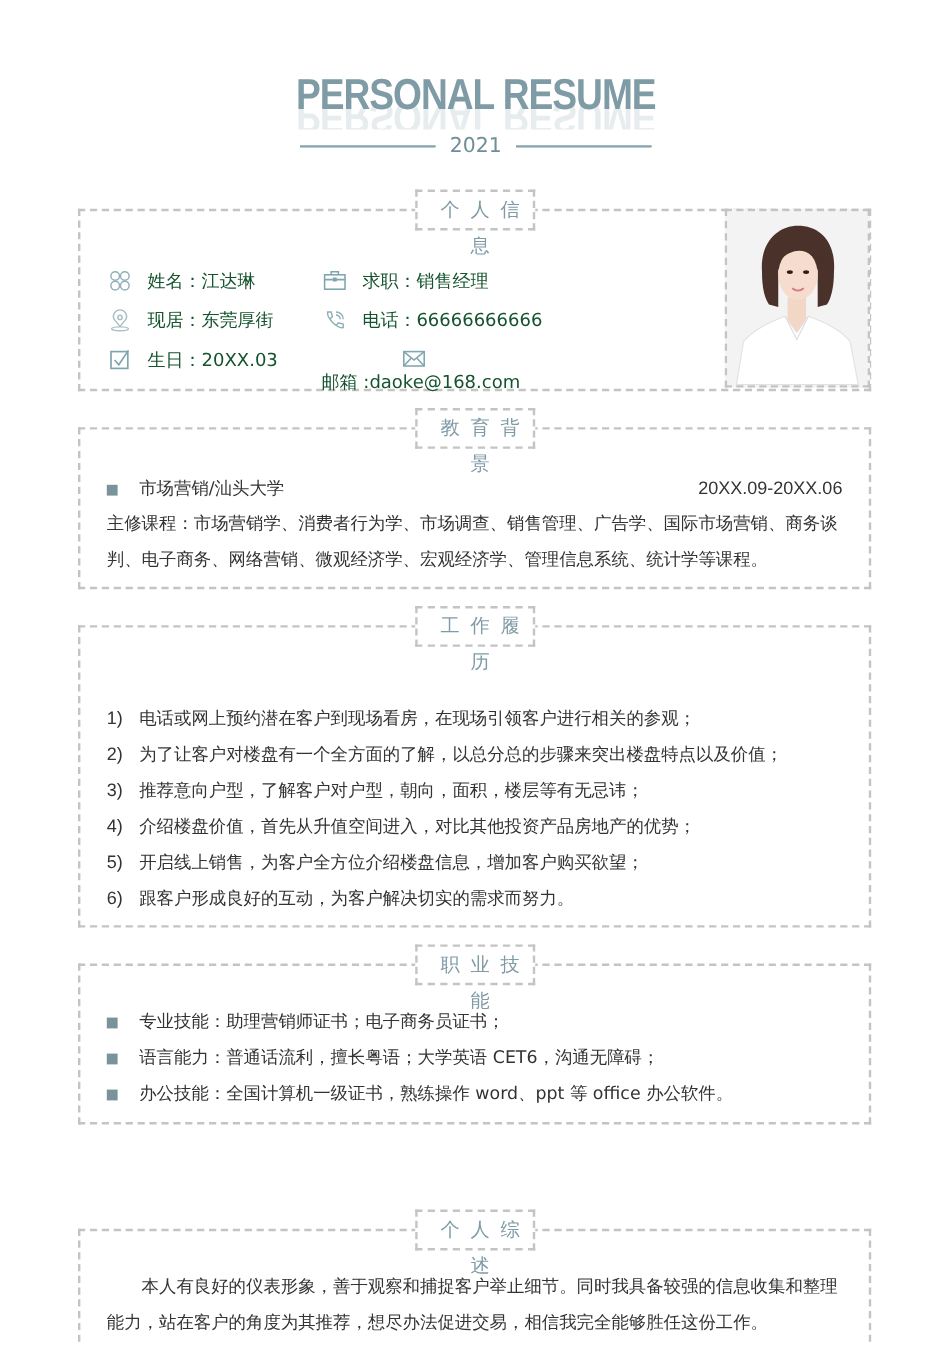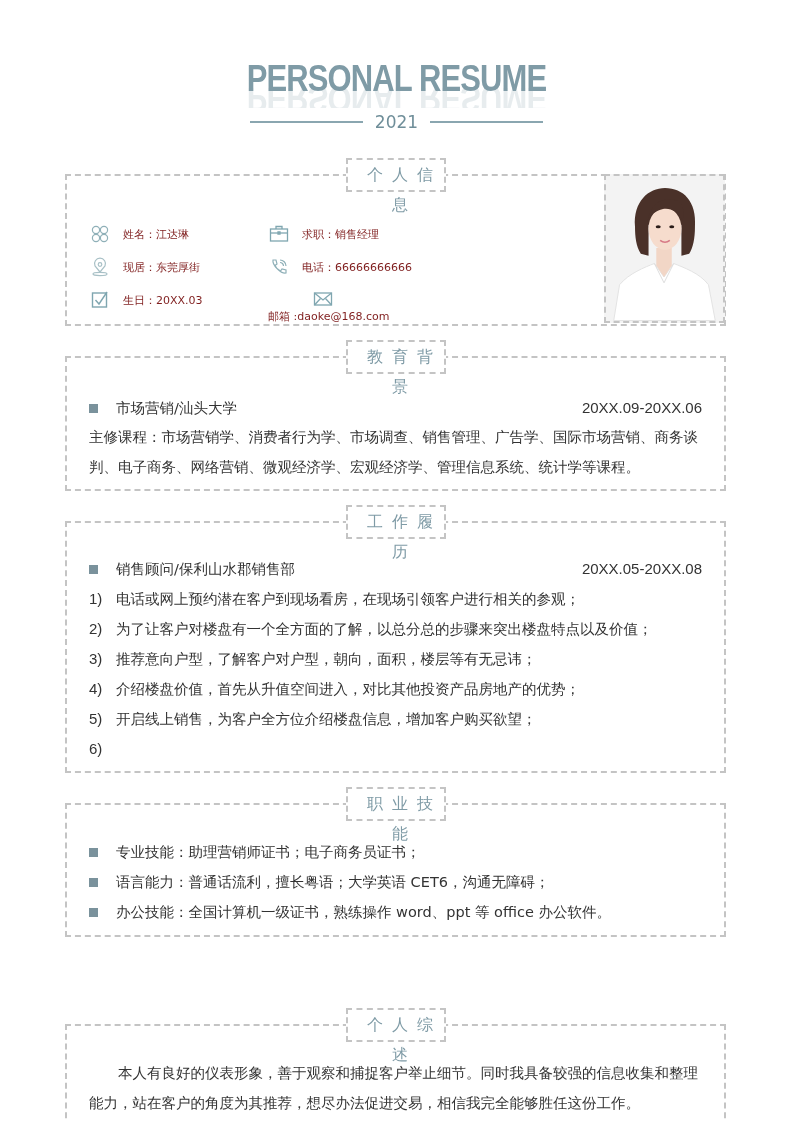--- a/index.html
+++ b/index.html
@@ -39,21 +39,21 @@
     border: 2px dashed #c4c4c4;
   }
   .section-title {
     position: absolute; left: 279px; top: -18px; width: 100px; height: 34px;
     border: 2px dashed #c4c4c4; background: #ffffff;
     font-size: 16px; color: #7f9ba6; letter-spacing: 9px; padding-left: 17px;
     line-height: 30px; text-align: center;
   }
 
   
-  .info-row { position: absolute; height: 22px; display: flex; align-items: center; font-size: 11px; color: #7f1d1d; }
+  .info-row { position: absolute; height: 22px; display: flex; align-items: center; font-size: 15px; color: #14532d; }
   .info-row .icon { width: 22px; height: 20px; margin-right: 12px; display: flex; align-items: center; justify-content: center; }
   .info-row .icon svg { width: 20px; height: 20px; }
 
   .photo {
     position: absolute; left: 604px; top: 174px; width: 121px; height: 149px;
     border: 2px dashed #c4c4c4; background: #f4f4f4; overflow: hidden;
   }
 
   
   .row { position: absolute; left: 22px; right: 22px; font-size: 14.5px; color: #333; height: 22px; line-height: 22px; }
@@ -171,25 +171,20 @@
   <div class="row" style="top:39px;">
     <span class="bullet"></span>
     <span class="label">市场营销/汕头大学</span>
     <span class="date">20XX.09-20XX.06</span>
   </div>
   <div class="para" style="top:64px;font-family:Liberation Serif, serif;">主修课程：市场营销学、消费者行为学、市场调查、销售管理、广告学、国际市场营销、商务谈判、电子商务、网络营销、微观经济学、宏观经济学、管理信息系统、统计学等课程。</div>
 </div>
 
 <div class="section" style="top:521px; height:252px;">
   <div class="section-title">工作履历</div>
-  <div class="row" style="top:35px;">
-    <span class="bullet"></span>
-    <span class="label">销售顾问/保利山水郡销售部</span>
-    <span class="date">20XX.05-20XX.08</span>
-  </div>
   <div class="row" style="top:65px;">
     <span class="num">1)</span>
     <span class="label">电话或网上预约潜在客户到现场看房，在现场引领客户进行相关的参观；</span>
   </div>
   <div class="row" style="top:95px;">
     <span class="num">2)</span>
     <span class="label">为了让客户对楼盘有一个全方面的了解，以总分总的步骤来突出楼盘特点以及价值；</span>
   </div>
   <div class="row" style="top:125px;">
     <span class="num">3)</span>
@@ -198,20 +193,21 @@
   <div class="row" style="top:155px;">
     <span class="num">4)</span>
     <span class="label">介绍楼盘价值，首先从升值空间进入，对比其他投资产品房地产的优势；</span>
   </div>
   <div class="row" style="top:185px;">
     <span class="num">5)</span>
     <span class="label">开启线上销售，为客户全方位介绍楼盘信息，增加客户购买欲望；</span>
   </div>
   <div class="row" style="top:215px;">
     <span class="num">6)</span>
+    <span class="label">跟客户形成良好的互动，为客户解决切实的需求而努力。</span>
   </div>
 </div>
 
 <div class="section" style="top:803px; height:134px;">
   <div class="section-title">职业技能</div>
   <div class="row" style="top:36px;">
     <span class="bullet"></span>
     <span class="label">专业技能：助理营销师证书；电子商务员证书；</span>
   </div>
   <div class="row" style="top:66px;">

